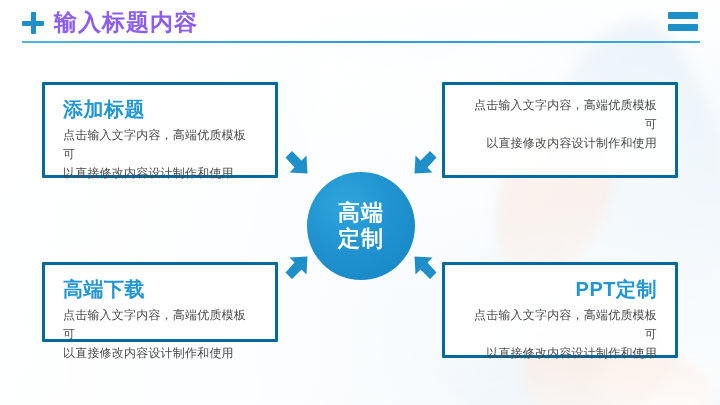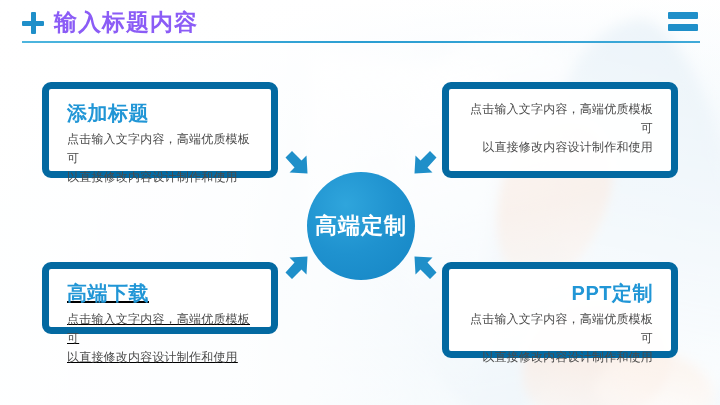--- a/index.html
+++ b/index.html
@@ -157,27 +157,27 @@
     width: 678px;
     height: 1.6px;
     background: linear-gradient(90deg, #4db5de 0%, #2b9ed2 50%, #3fa9d8 100%);
   }
 
   
   .info-box {
     position: absolute;
     box-sizing: border-box;
     background: rgba(255,255,255,0.93);
-    border: 7px solid #0369a1;
-    border-radius: 9px;
+    border: 3px solid #0369a1;
+    border-radius: 1px;
     padding: 11px 18px 10px 18px;
   }
   .box-tl { left: 42px;  top: 82px;  width: 236px; height: 96px; }
   .box-tr { left: 442px; top: 82px;  width: 236px; height: 96px; }
-  .box-bl { left: 42px;  top: 262px; width: 236px; height: 72px; text-decoration: underline; }
+  .box-bl { left: 42px;  top: 262px; width: 236px; height: 80px; }
   .box-br { left: 442px; top: 262px; width: 236px; height: 96px; }
 
   .box-title {
     font-size: 20px;
     font-weight: bold;
     color: #2196d6;
     line-height: 26px;
     letter-spacing: 0.5px;
     margin: 0 0 4px 0;
     white-space: nowrap;
@@ -194,21 +194,21 @@
 
   
   .center-circle {
     position: absolute;
     left: 307px; top: 172px;
     width: 108px; height: 108px;
     border-radius: 50%;
     background: radial-gradient(circle at 36% 30%, #2fa5dc 0%, #1f92cf 48%, #1585c4 100%);
     box-shadow: 0 0 0 0 rgba(0,0,0,0);
     display: flex;
-    flex-direction: row;
+    flex-direction: column;
     align-items: center;
     justify-content: center;
   }
   .center-circle .cc-line {
     display: block;
     color: #ffffff;
     font-size: 22px;
     font-weight: bold;
     line-height: 26px;
     letter-spacing: 1px;

